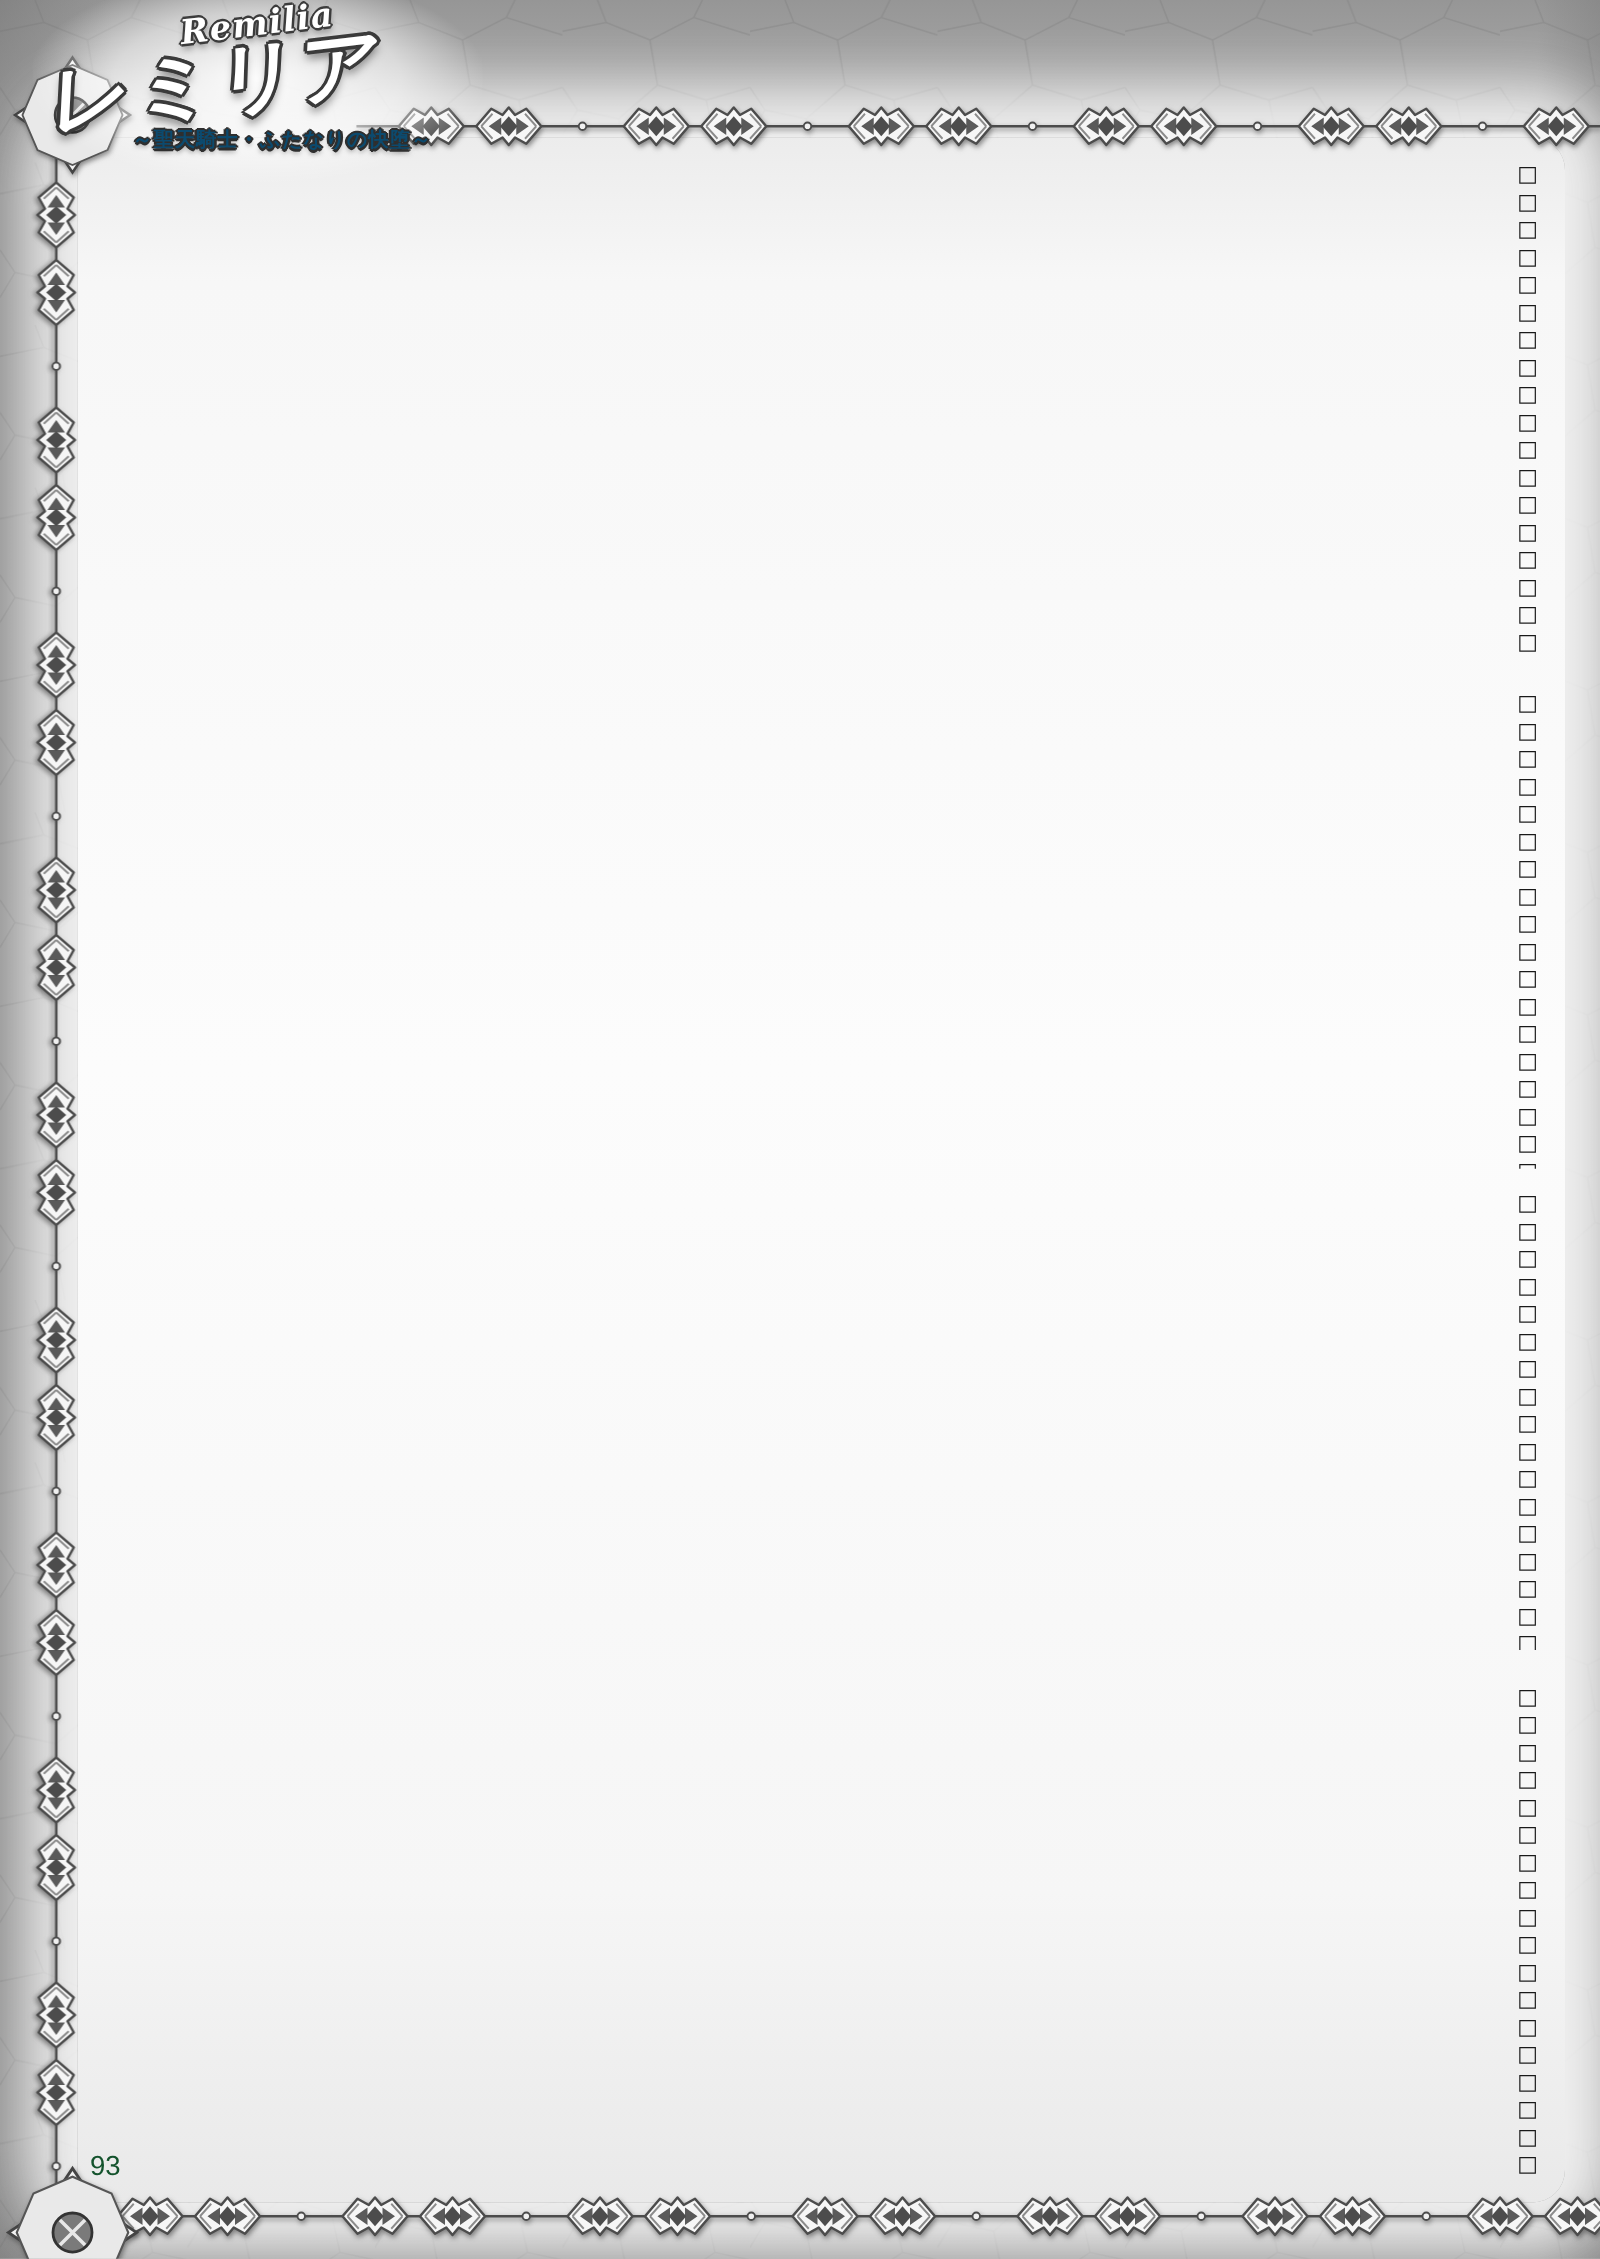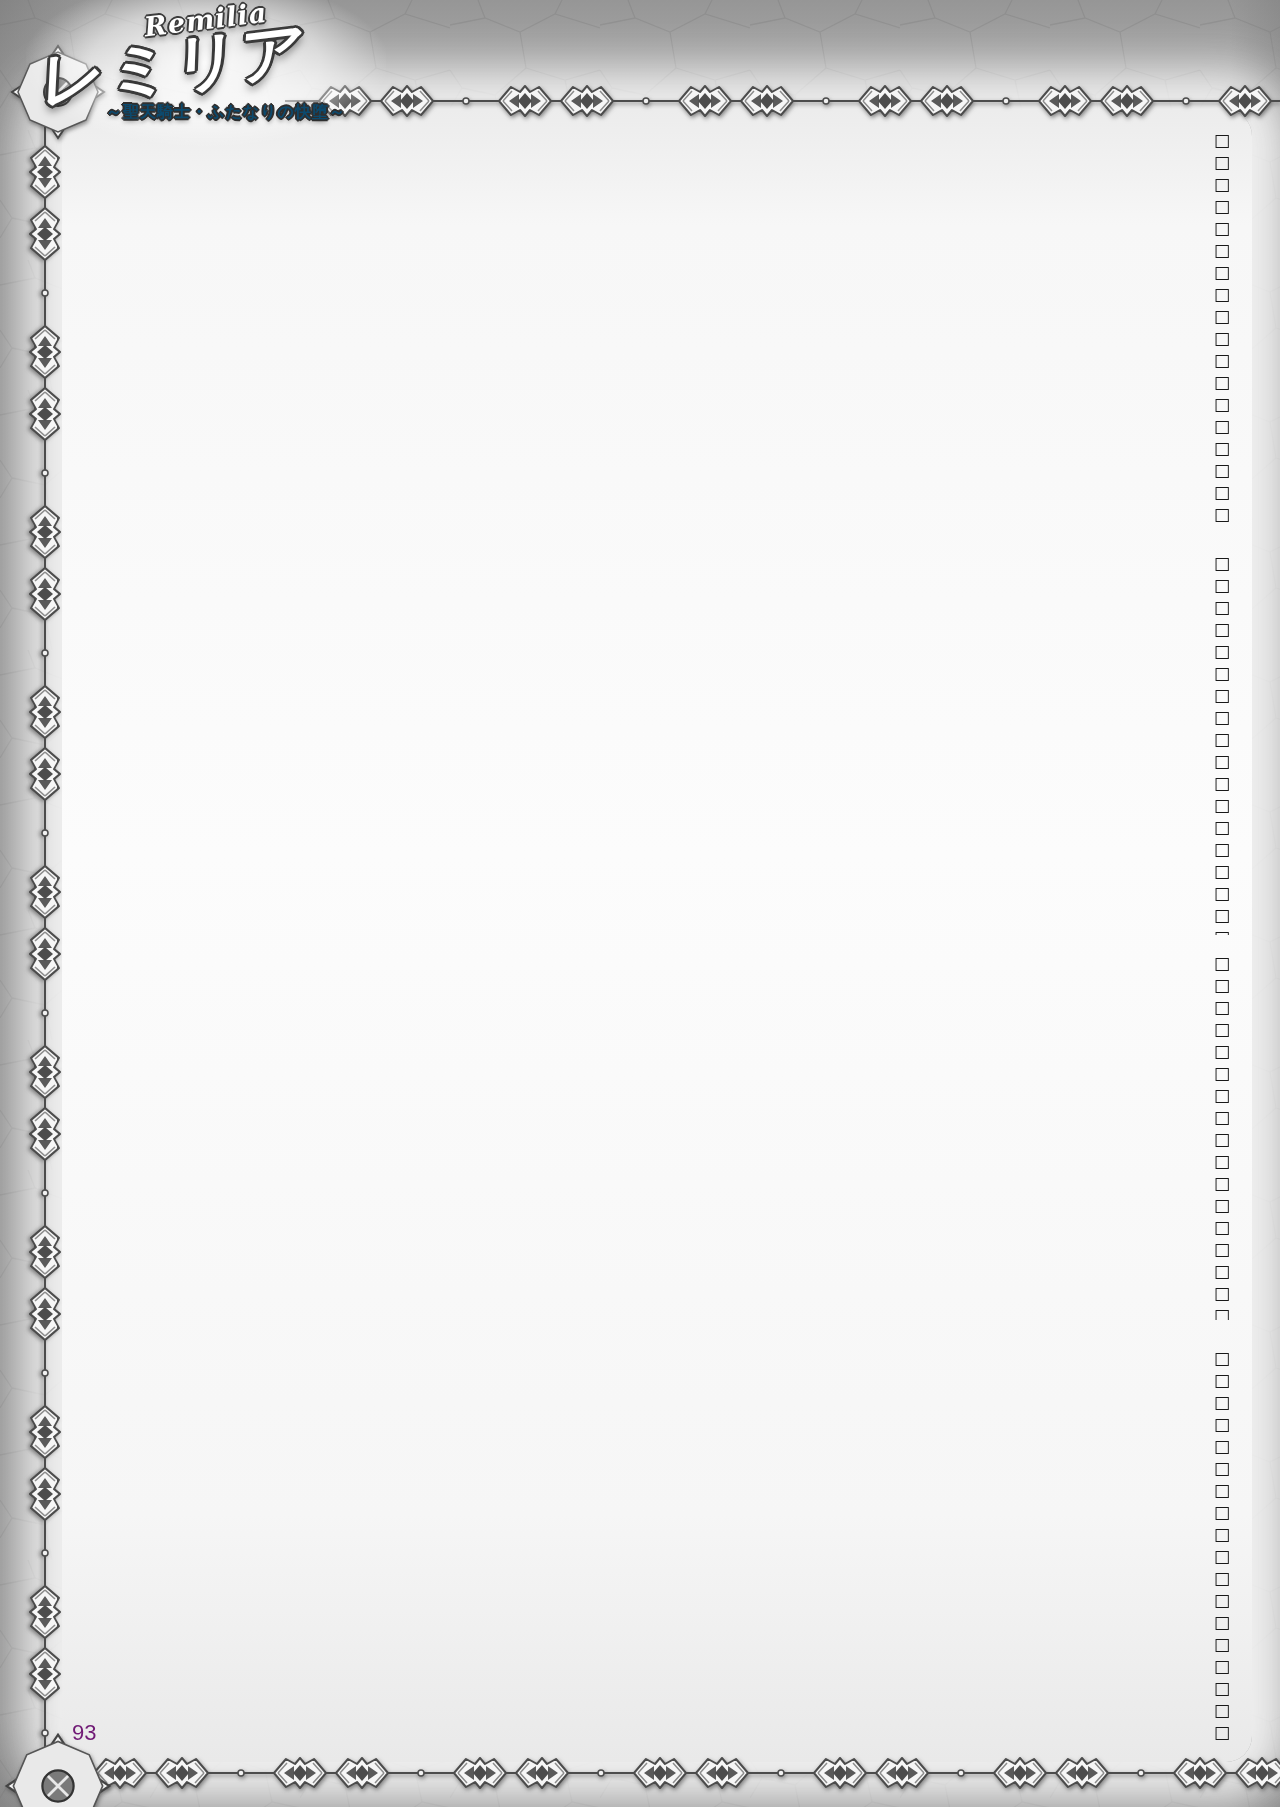--- a/index.html
+++ b/index.html
@@ -62,21 +62,21 @@
     font-size:17.5px;line-height:28.5px;letter-spacing:2px;
     color:#191919;overflow:hidden;
   }
   .band1{top:130px;height:392px;}
   .band2{top:553px;height:382px;}
   .band3{top:953px;height:367px;}
   .band4{top:1348px;height:398px;}
   
   .pagenum{
     position:absolute;left:72px;top:1720px;z-index:5;
-    font:400 22px "Liberation Sans","DejaVu Sans",sans-serif;color:#701a75;
+    font:400 22px "Liberation Sans","DejaVu Sans",sans-serif;color:#14532d;
   }
 </style>
 </head>
 <body>
 
 
 
 
 <svg class="texture" width="1280" height="1807" xmlns="http://www.w3.org/2000/svg">
   <defs>

